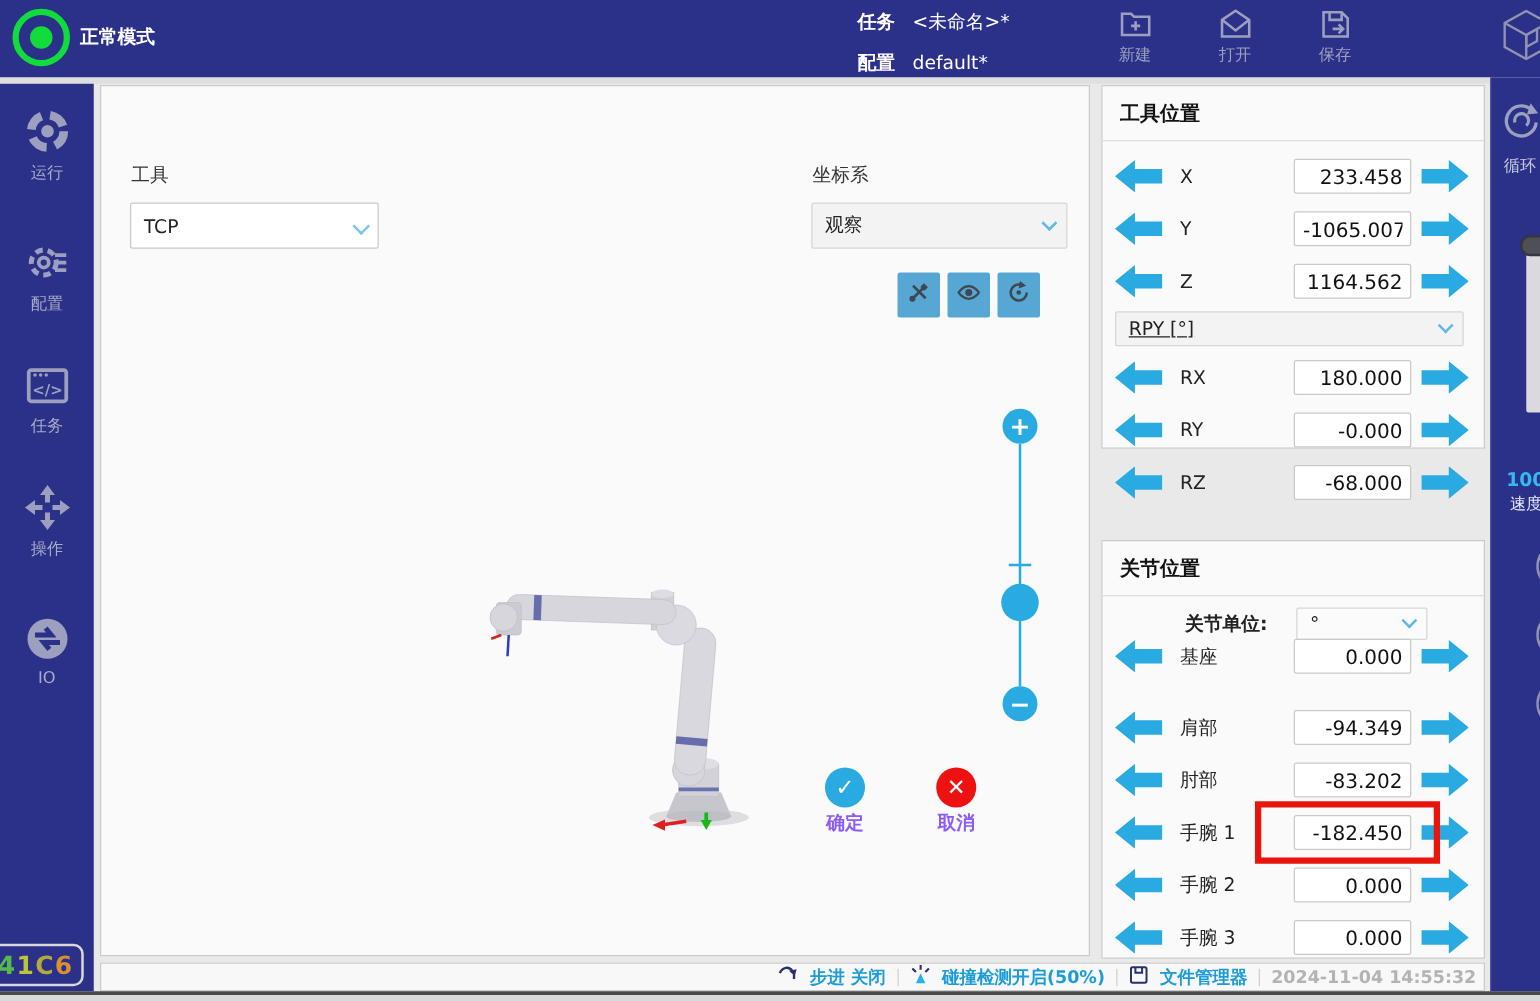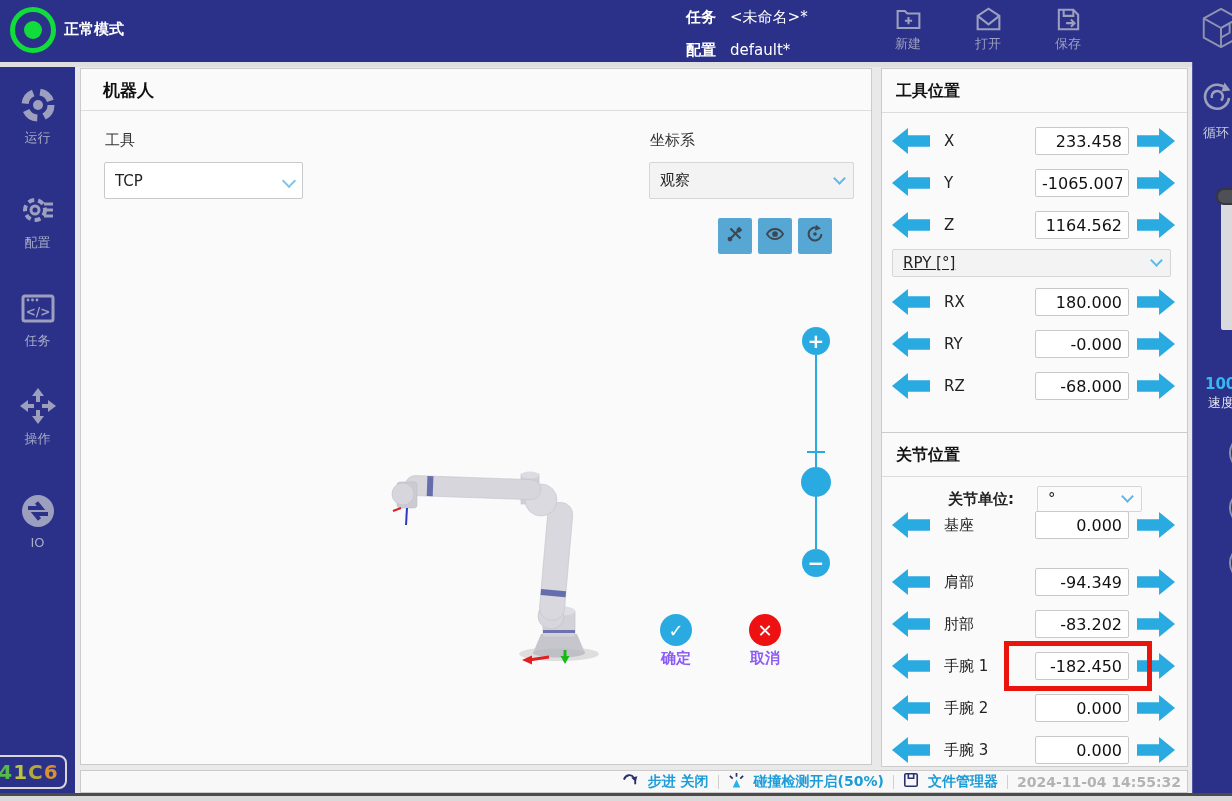--- a/index.html
+++ b/index.html
@@ -58,21 +58,21 @@
   
   .cir-btn{position:absolute;width:56px;text-align:center;cursor:pointer;}
   .ok-btn{left:567px;top:545px;} .cancel-btn{left:656px;top:545px;}
   .cir{width:32px;height:32px;border-radius:50%;margin:0 auto;display:flex;align-items:center;justify-content:center;
     color:#FFF;font-size:18px;font-weight:700;}
   .cir.blue{background:#29ABE2;} .cir.red{background:#EE1111;}
   .cir-label{font-size:15px;font-weight:700;color:#8b5cf6;margin-top:3px;}
 
   
   .card{position:absolute;background:#FAFAFA;border:1px solid #CBCBCB;}
-  .card-tool{left:881px;top:68px;width:307px;height:365px;}
+  .card-tool{left:881px;top:68px;width:307px;height:291px;}
   .card-joint{left:881px;top:432px;width:307px;height:335px;}
   .card-title{height:44px;line-height:44px;padding-left:14px;font-size:16px;font-weight:600;color:#111;border-bottom:1px solid #DDD;}
   .vrow{position:absolute;left:0;width:100%;height:28px;}
   .arr{position:absolute;top:1px;width:38px;height:26px;background:#29ABE2;cursor:pointer;}
   .arr.l{left:10px;clip-path:polygon(0 50%,42% 0,42% 28%,100% 28%,100% 72%,42% 72%,42% 100%);}
   .arr.r{right:12px;clip-path:polygon(100% 50%,58% 0,58% 28%,0 28%,0 72%,58% 72%,58% 100%);}
   .rl{position:absolute;left:62px;line-height:28px;font-size:15px;color:#222;white-space:nowrap;}
   .val{position:absolute;right:58px;top:0;width:94px;height:28px;border:1px solid #C9C9C9;border-radius:2px;background:#FFF;
     text-align:right;padding:0 6px;font-size:16px;color:#111;font-family:inherit;}
   .wide-sel{left:10px;width:279px;height:28px;text-decoration:underline;}
@@ -215,21 +215,20 @@
     </div>
     <div class="device-code">
         <span style="color: rgb(85, 185, 75);">4</span>
         <span style="color: rgb(188, 196, 58);">1</span>
         <span style="color: rgb(180, 169, 59);">C</span>
         <span style="color: rgb(216, 144, 48);">6</span>
       </div>
   </div>
 
   <div class="panel">
-    <div class="panel-title">机器人</div>
 
     <div class="flabel tool-label">工具</div>
     <input class="tool-input" value="TCP" style="">
     <div class="combo-chev" style="left:203px;top:107px;"></div>
 
     <div class="flabel frame-label">坐标系</div>
     <div class="sel frame-select">
       <span>观察</span>
       <span class="chev"></span>
     </div>

